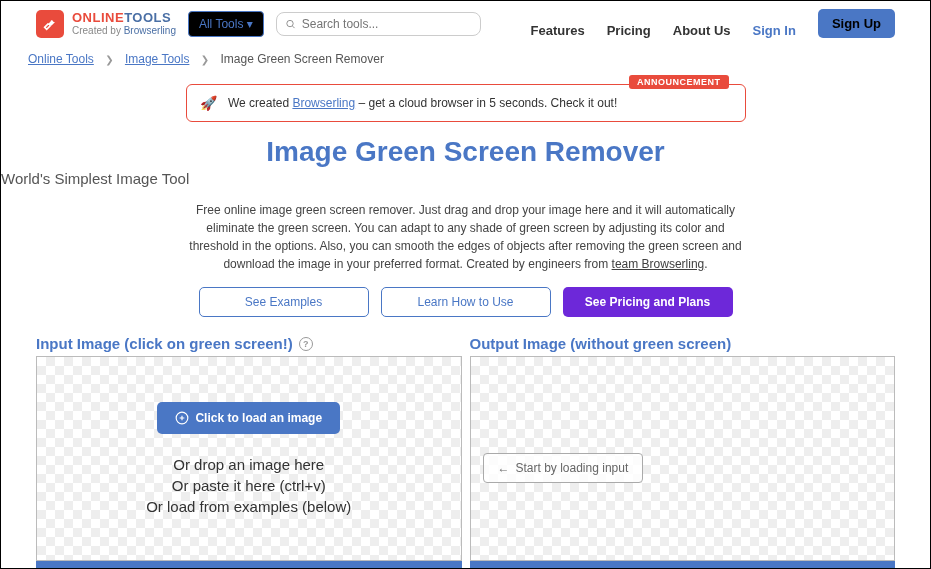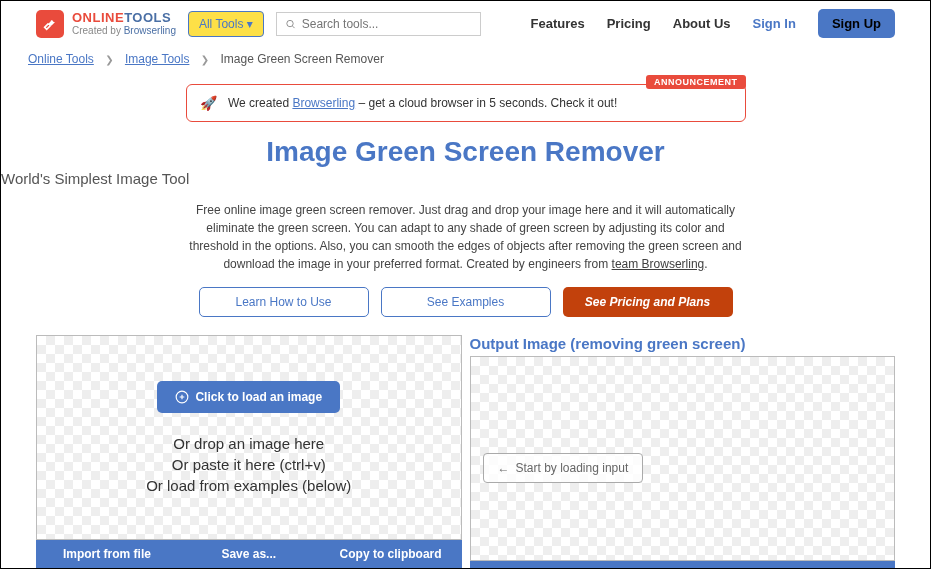--- a/index.html
+++ b/index.html
@@ -8,50 +8,50 @@
 
 .header { display: flex; align-items: center; padding: 8px 35px; gap: 12px; }
 .logo-block { display: flex; align-items: center; gap: 8px; }
 .logo-icon { width: 28px; height: 28px; background: #e94b3c; border-radius: 5px; display: flex; align-items: center; justify-content: center; color: #fff; }
 .logo-text { line-height: 1.1; }
 .logo-title { font-weight: 700; font-size: 13px; letter-spacing: 0.5px; }
 .logo-title .o1 { color: #e94b3c; }
 .logo-title .o2 { color: #4a6fa5; }
 .logo-sub { font-size: 10px; color: #888; }
 .logo-sub a { color: #4a6fa5; text-decoration: none; }
-.alltools-btn { border: 1px solid #4a77c5; color: #4a77c5; background: #fde047; border-radius: 4px; padding: 5px 10px; font-size: 12px; cursor: pointer; }
-.search-wrap { display: flex; align-items: center; border: 1px solid #ccc; border-radius: 0; padding: 4px 8px; width: 205px; }
+.alltools-btn { border: 1px solid #4a77c5; color: #4a77c5; background: #000000; border-radius: 4px; padding: 5px 10px; font-size: 12px; cursor: pointer; }
+.search-wrap { display: flex; align-items: center; border: 1px solid #ccc; border-radius: 8px; padding: 4px 8px; width: 205px; }
 .search-wrap input { border: none; outline: none; font-size: 12px; width: 100%; margin-left: 6px; color: #333; }
-.nav-right { margin-left: auto; display: flex; align-items: center; gap: 22px; font-size: 13px; }
+.nav-right { margin-left: auto; display: flex; align-items: flex-end; gap: 22px; font-size: 13px; }
 .nav-link { color: #333; cursor: pointer; font-weight: 600; }
 .signin { color: #4a77c5; font-weight: 600; cursor: pointer; }
 .signup { background: #4a77c5; color: #000000; border: none; border-radius: 5px; padding: 7px 14px; font-size: 13px; font-weight: 600; cursor: pointer; }
 
 
 .breadcrumb { padding: 6px 27px 10px; font-size: 12px; color: #555; }
 .breadcrumb a { color: #4a77c5; text-decoration: underline; }
 .breadcrumb .sep { margin: 0 8px; color: #999; font-size: 10px; }
 
 
 .announce-wrap { position: relative; margin: 8px auto 14px; width: 560px; }
-.announce-badge { position: absolute; right: 0; top: -9px; background: #e94b3c; color: #fff; font-size: 9px; font-weight: 700; padding: 2px 8px; border-radius: 3px; letter-spacing: 0.5px; }
+.announce-badge { position: absolute; right: 17px; top: -9px; background: #e94b3c; color: #fff; font-size: 9px; font-weight: 700; padding: 2px 8px; border-radius: 3px; letter-spacing: 0.5px; }
 .announce { border: 1px solid #e94b3c; border-radius: 6px; padding: 10px 14px; display: flex; align-items: center; gap: 10px; font-size: 12px; color: #333; }
 .announce a { color: #4a77c5; text-decoration: underline; }
 .rocket { color: #e94b3c; font-size: 14px; }
 
 
 .page-title { text-align: center; font-size: 28px; color: #4a77c5; font-weight: 600; margin-bottom: 2px; }
 .page-sub { text-align: left; font-size: 15px; color: #555; margin-bottom: 14px; }
 .desc { width: 560px; margin: 0 auto 14px; text-align: center; font-size: 12px; line-height: 1.5; color: #444; }
 .desc a { color: #404040; text-decoration: underline; }
 
 
 .btn-row { display: flex; justify-content: center; gap: 12px; margin-bottom: 18px; }
 .btn-outline { border: 1px solid #4a77c5; background: #fff; color: #4a77c5; border-radius: 5px; padding: 7px 0; width: 170px; font-size: 12px; cursor: pointer; }
-.btn-solid { border: none; background: #c2410c; color: #fff; border-radius: 5px; padding: 1px 0; width: 170px; font-size: 12px; cursor: pointer; font-weight: 600; font-style: italic; }
+.btn-solid { border: none; background: #6d28d9; color: #fff; border-radius: 5px; padding: 1px 0; width: 170px; font-size: 12px; cursor: pointer; font-weight: 600; }
 
 
 .panels { display: flex; gap: 8px; padding: 0 35px; }
 .panel { flex: 1; }
 .panel-title { color: #4a77c5; font-size: 15px; font-weight: 600; margin-bottom: 4px; display: flex; align-items: center; gap: 6px; }
 .help-ic { width: 14px; height: 14px; border: 1px solid #999; border-radius: 50%; display: inline-flex; align-items: center; justify-content: center; font-size: 9px; color: #999; }
 .canvas { border: 1px solid #bbb; height: 205px; background-image: linear-gradient(45deg,#eee 25%,transparent 25%,transparent 75%,#eee 75%),linear-gradient(45deg,#eee 25%,transparent 25%,transparent 75%,#eee 75%); background-size: 18px 18px; background-position: 0 0, 9px 9px; display: flex; flex-direction: column; align-items: center; justify-content: center; gap: 4px; position: relative; }
 .load-btn { background: #4a77c5; color: #fff; border: none; border-radius: 5px; padding: 9px 18px; font-size: 12px; font-weight: 600; cursor: pointer; display: flex; align-items: center; gap: 6px; margin-bottom: 18px; }
 .canvas-hint { font-size: 15px; color: #333; }
 .start-btn { border: 1px solid #aaa; background: rgba(255,255,255,0.8); color: #666; border-radius: 4px; padding: 7px 14px; font-size: 12px; display: flex; align-items: center; gap: 6px; position: absolute; left: 12px; top: 96px; }
@@ -107,48 +107,52 @@
   </div>
 </div>
 
 <h1 class="page-title">Image Green Screen Remover</h1>
 <div class="page-sub">World's Simplest Image Tool</div>
 <div class="desc">
   <span>Free online image green screen remover. Just drag and drop your image here and it will automatically eliminate the green screen. You can adapt to any shade of green screen by adjusting its color and threshold in the options. Also, you can smooth the edges of objects after removing the green screen and download the image in your preferred format. Created by engineers from </span><a>team Browserling</a><span>.</span>
 </div>
 
 <div class="btn-row">
+  <button class="btn-outline">See Examples</button>
   <button class="btn-outline">Learn How to Use</button>
-  <button class="btn-outline">See Examples</button>
   <button class="btn-solid">See Pricing and Plans</button>
 </div>
 
 <div class="panels">
   <div class="panel">
+    <div class="panel-title">
+      <span>Input Image (click on green screen!)</span>
+      <span class="help-ic">?</span>
+    </div>
     <div class="canvas">
       <button class="load-btn">
         <svg width="14" height="14" viewBox="0 0 24 24" fill="none" stroke="white" stroke-width="2">
             <circle cx="12" cy="12" r="10"></circle>
             <path d="M12 8v8M8 12h8"></path>
           </svg>
         <span>Click to load an image</span>
       </button>
       <div class="canvas-hint">Or drop an image here</div>
       <div class="canvas-hint">Or paste it here (ctrl+v)</div>
       <div class="canvas-hint">Or load from examples (below)</div>
     </div>
     <div class="canvas-footer">
       <div>Import from file</div>
       <div>Save as...</div>
       <div>Copy to clipboard</div>
     </div>
   </div>
 
   <div class="panel">
-    <div class="panel-title">Output Image (removing green screen)</div>
+    <div class="panel-title">Output Image (without green screen)</div>
     <div class="canvas">
       <div class="start-btn">
         <span>←</span>
         <span>Start by loading input</span>
       </div>
     </div>
     <div class="canvas-footer">
       <div>Chain with...</div>
       <div>Save as...</div>
       <div>Copy to clipboard</div>

